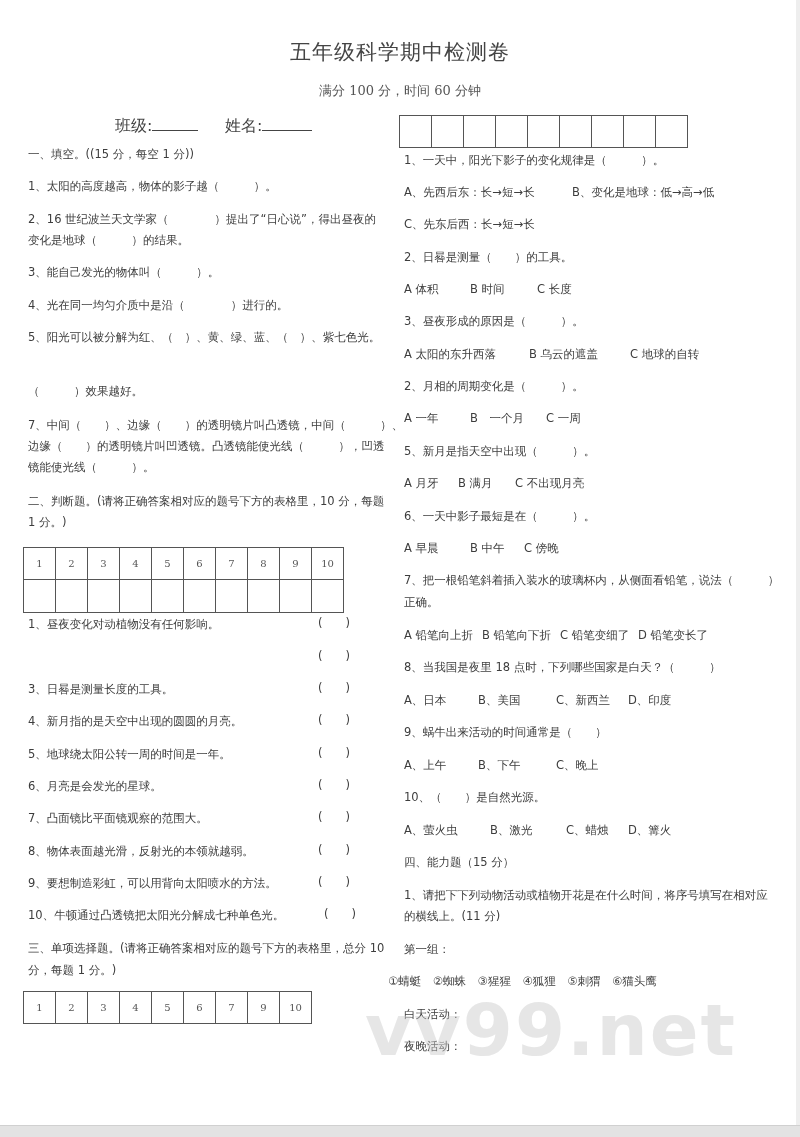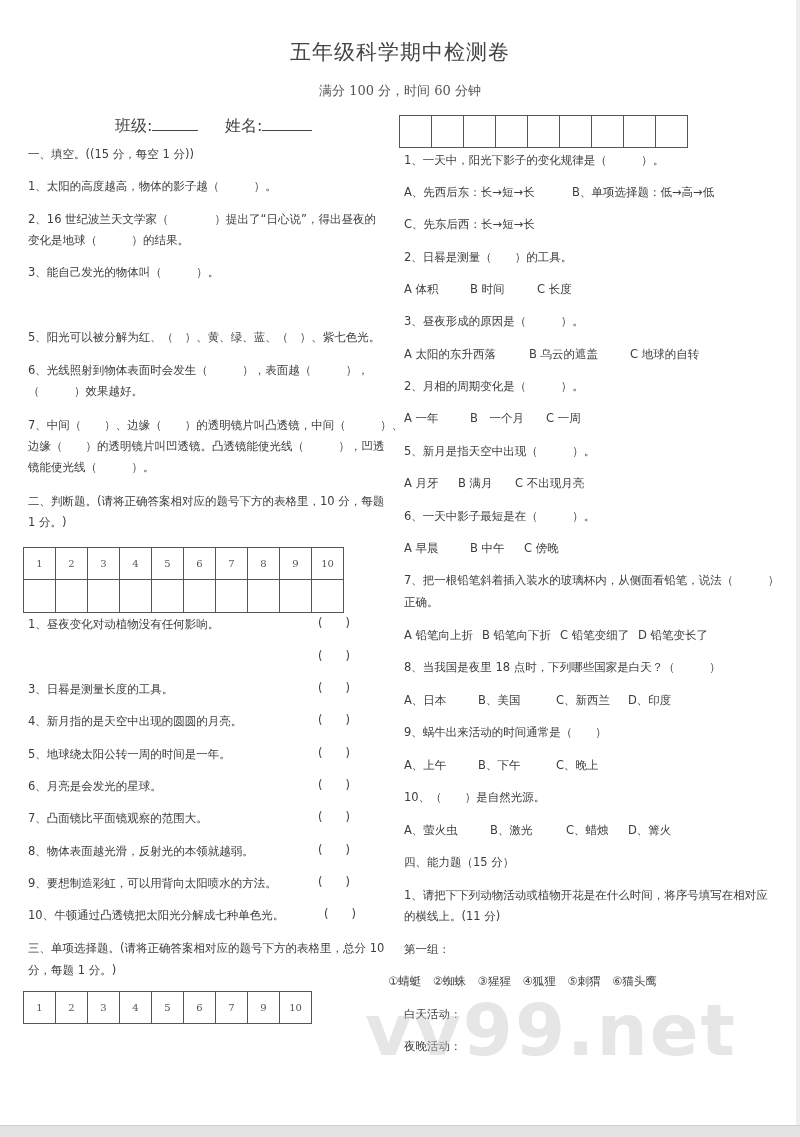--- a/index.html
+++ b/index.html
@@ -63,22 +63,22 @@
       <td style="width:31px"></td>
     </tr>
   </tbody>
     </table>
 
   <div class="t" style="left:28px; top:146px">一、填空。((15 分，每空 1 分))</div>
   <div class="t" style="left:28px; top:178px">1、太阳的高度越高，物体的影子越（　　　）。</div>
   <div class="t" style="left:28px; top:211px">2、16 世纪波兰天文学家（　　　　）提出了“日心说”，得出昼夜的</div>
   <div class="t" style="left:28px; top:232px">变化是地球（　　　）的结果。</div>
   <div class="t" style="left:28px; top:264px">3、能自己发光的物体叫（　　　）。</div>
+  <div class="t" style="left:28px; top:297px">4、光在同一均匀介质中是沿（　　　　）进行的。</div>
   <div class="t" style="left:28px; top:329px">5、阳光可以被分解为红、（　）、黄、绿、蓝、（　）、紫七色光。</div>
-  <div class="t" style="left:28px; top:362px">6、光线照射到物体表面时会发生（　　　），表面越（　　　），</div>
   <div class="t" style="left:28px; top:383px">（　　　）效果越好。</div>
   <div class="t" style="left:28px; top:417px">7、中间（　　）、边缘（　　）的透明镜片叫凸透镜，中间（　　　）、</div>
   <div class="t" style="left:28px; top:438px">边缘（　　）的透明镜片叫凹透镜。凸透镜能使光线（　　　），凹透</div>
   <div class="t" style="left:28px; top:459px">镜能使光线（　　　）。</div>
 
   <div class="t" style="left:28px; top:493px">二、判断题。(请将正确答案相对应的题号下方的表格里，10 分，每题</div>
   <div class="t" style="left:28px; top:514px">1 分。)</div>
 
   <table class="grid" style="left:23px; top:547px;">
     <tbody>
@@ -143,21 +143,21 @@
       <td style="width:31px">6</td>
       <td style="width:31px">7</td>
       <td style="width:31px">9</td>
       <td style="width:31px">10</td>
     </tr>
   </tbody>
     </table>
 
   <div class="t" style="left:404px; top:152px">1、一天中，阳光下影子的变化规律是（　　　）。</div>
   <div class="t" style="left:404px; top:184px">A、先西后东：长→短→长</div>
-  <div class="t" style="left:572px; top:184px">B、单项选择题：低→高→低</div>
+  <div class="t" style="left:572px; top:184px">B、变化是地球：低→高→低</div>
   <div class="t" style="left:404px; top:216px">C、先东后西：长→短→长</div>
 
   <div class="t" style="left:404px; top:249px">2、日晷是测量（　　）的工具。</div>
   <div class="t" style="left:404px; top:281px">A 体积</div>
   <div class="t" style="left:470px; top:281px">B 时间</div>
   <div class="t" style="left:537px; top:281px">C 长度</div>
 
   <div class="t" style="left:404px; top:313px">3、昼夜形成的原因是（　　　）。</div>
   <div class="t" style="left:404px; top:346px">A 太阳的东升西落</div>
   <div class="t" style="left:529px; top:346px">B 乌云的遮盖</div>

